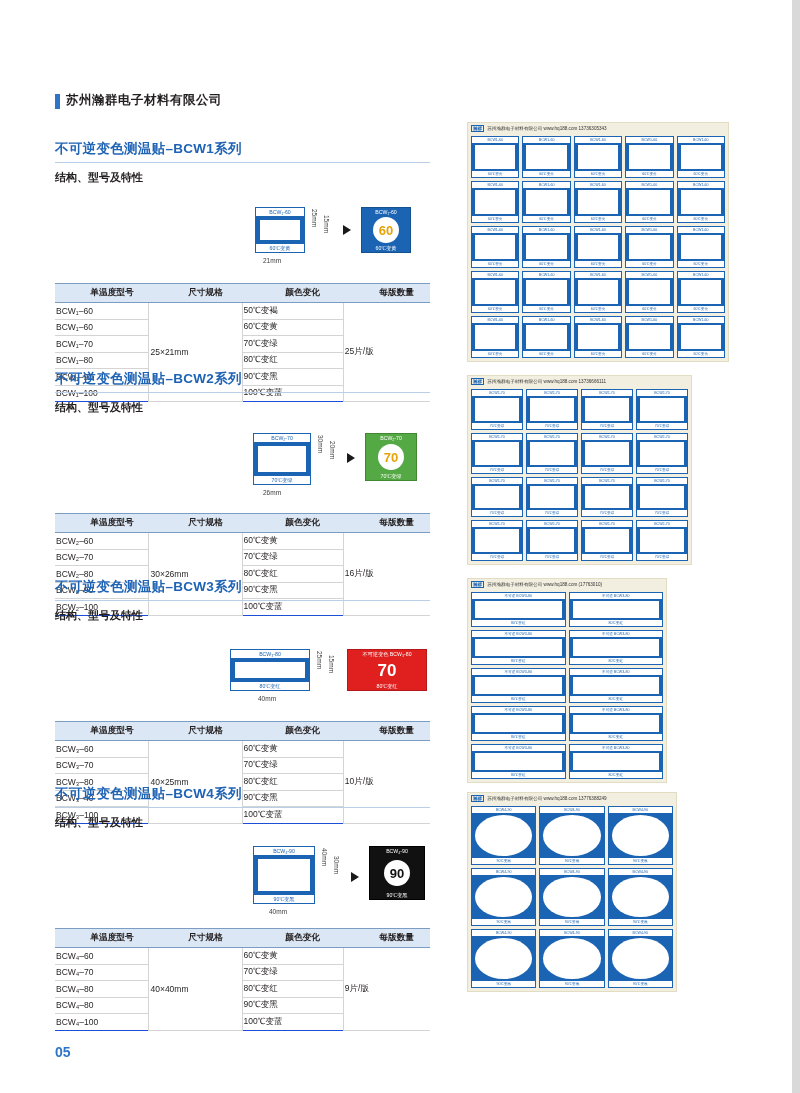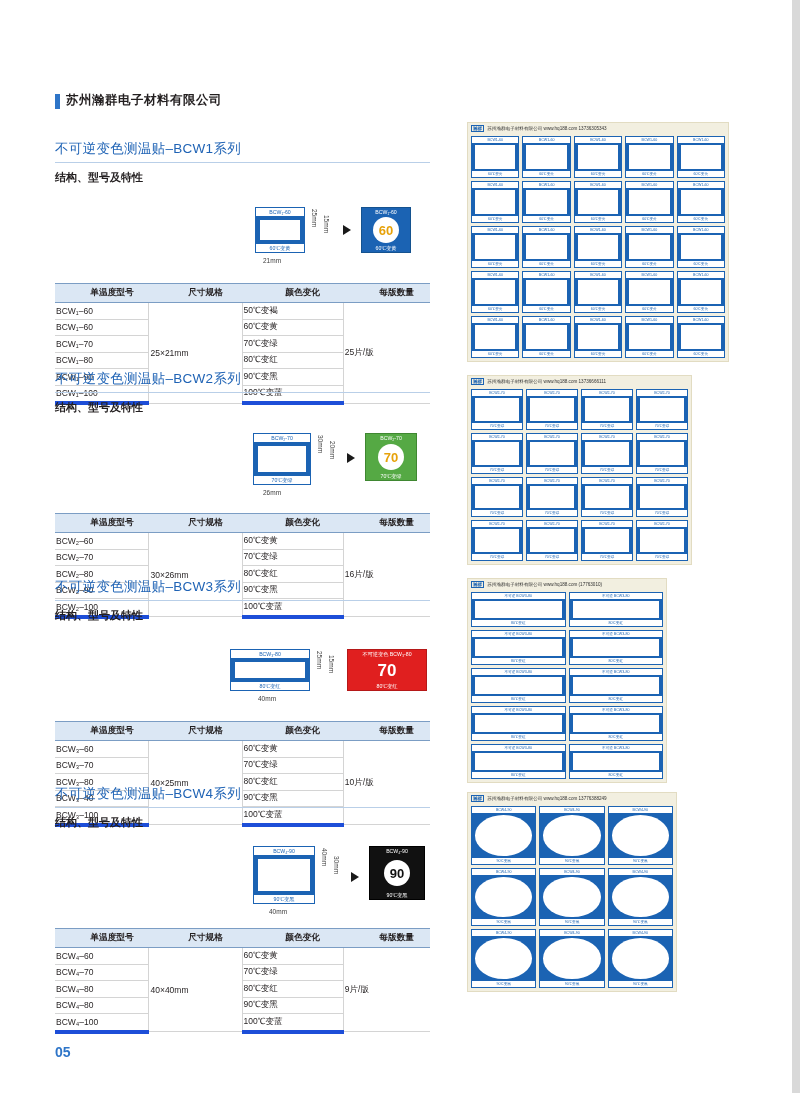--- a/index.html
+++ b/index.html
@@ -42,21 +42,21 @@
   }
 
   
   .section {
     position: absolute;
     left: 55px;
     width: 390px;
   }
   .sec-title {
     font-size: 13.5px;
-    font-weight: normal;
+    font-weight: bold;
     color: #1f63b5;
     letter-spacing: .3px;
   }
   .sec-rule {
     margin-top: 4px;
     border-bottom: 1.2px solid #b9cfe8;
     width: 375px;
   }
   .sec-sub {
     margin-top: 7px;
@@ -181,21 +181,21 @@
     border-bottom: 1px solid #7b9dc4;
     text-align: center;
     padding-left: 21px;
   }
   table.spec td {
     height: 13.5px;
     border-bottom: 1px solid #d4d4d4;
     vertical-align: middle;
   }
   table.spec tr:last-child td {
-    border-bottom: 4px solid #1d4ed8;
+    border-bottom: 1px solid #1d4ed8;
   }
   table.spec td.sep { border-right: 1px solid #d4d4d4; }
 
   
   .photo {
     position: absolute;
     background: #f2efe0;
     border: 1px solid #e2dcc2;
     box-sizing: border-box;
   }

